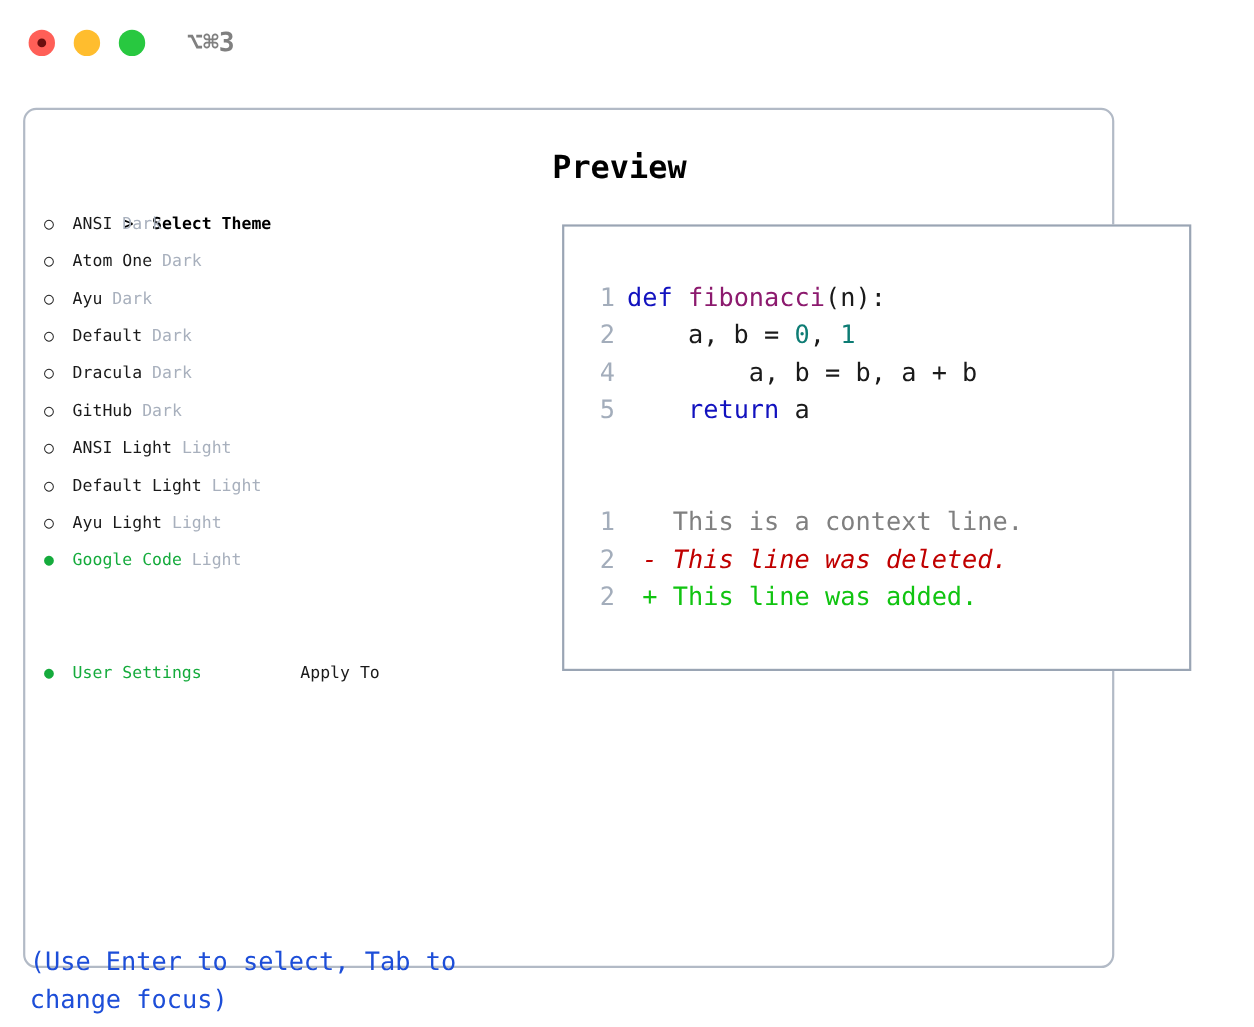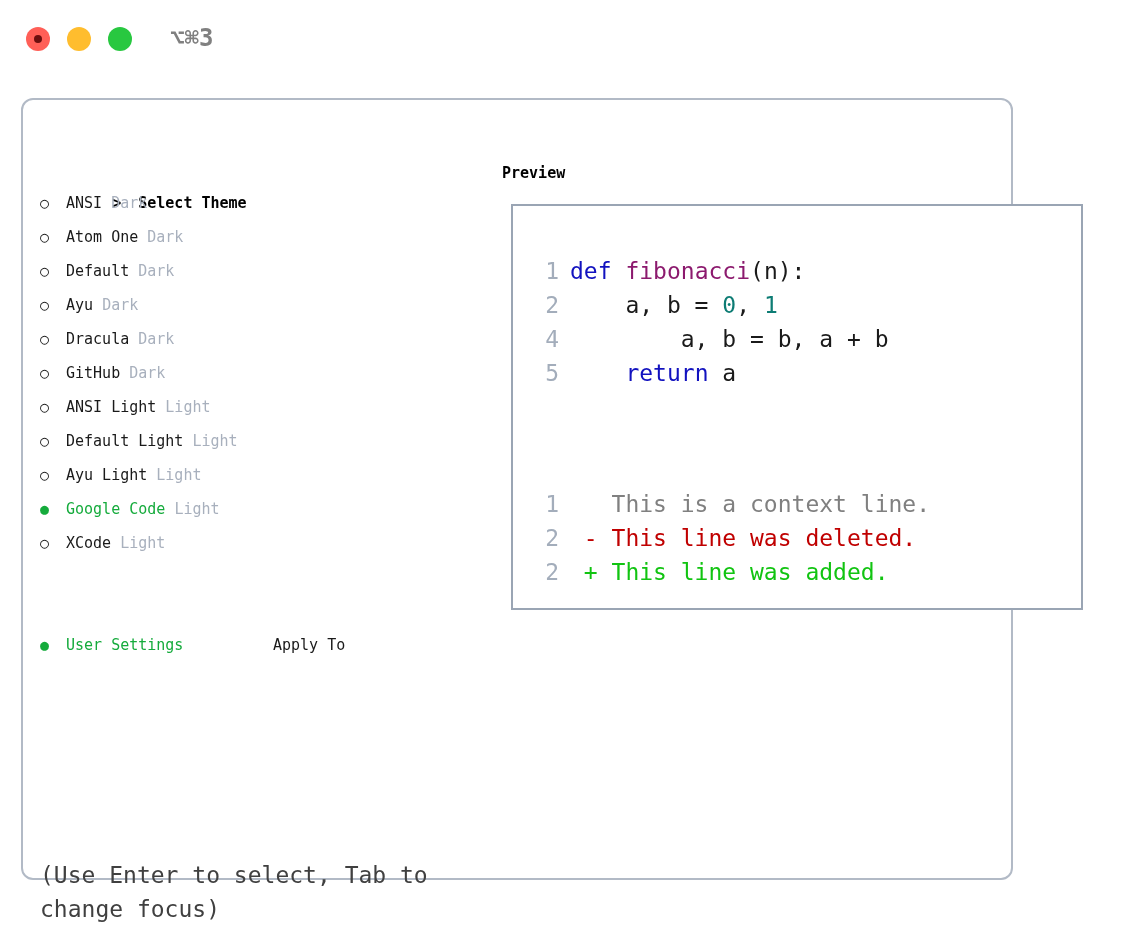--- a/index.html
+++ b/index.html
@@ -106,35 +106,35 @@
   }
   .row.selected .name,
   .row.selected .marker {
     color: #15ab3c;
   }
   .dot-filled { color: #15ab3c; }
   .dot-open   { color: #1a1a1a; }
 
   #hint {
     position: absolute;
-    left: 17px;
+    left: 4px;
     top: 758px;
     width: 410px;
     font-size: 23px;
     line-height: 34px;
-    color: #404040;
+    color: #1d4ed8;
     white-space: pre-wrap;
   }
 
   
   #preview-title {
     position: absolute;
     left: 479px;
-    top: 56px;
-    font-size: 15px;
+    top: 35px;
+    font-size: 29px;
     font-weight: bold;
     color: #000000;
     line-height: 34px;
     white-space: pre;
   }
   #preview-box {
     position: absolute;
     left: 488px;
     top: 104px;
     width: 572px;
@@ -154,37 +154,36 @@
     position: absolute;
     left: 0;
     top: 48px;
     width: 100%;
   }
   #diff-block {
     position: absolute;
     left: 0;
     top: 252px;
     width: 100%;
-    margin-top: 29px;
   }
   .lineno {
     display: inline-block;
     width: 46px;
     text-align: right;
     color: #a3adbb;
   }
   .codetext { padding-left: 11px; }
 
   .tok-kw   { color: #1212bf; }
   .tok-fn   { color: #8c1a6e; }
   .tok-num  { color: #0d7c74; }
   .tok-pl   { color: #1a1a1a; }
 
   .diff-ctx { color: #808080; }
-  .diff-del { color: #c00000; }
+  .diff-del { color: #c00000; font-style: italic; }
   .diff-add { color: #11c411; }
 </style>
 </head>
 <body>
 
 <div id="window">
 
   <div id="titlebar">
     <div class="dot" id="dot-close"></div>
     <div class="dot" id="dot-min"></div>
@@ -196,29 +195,28 @@
 
     <div id="left-col">
 
       <div class="row header-row">
         <span class="marker">&gt;</span><span class="name">Select Theme</span>
       </div>
 
       <div id="theme-items">
           <div class="row"><span class="marker dot-open">○</span><span class="name">ANSI</span><span> </span><span class="tag">Dark</span></div>
           <div class="row"><span class="marker dot-open">○</span><span class="name">Atom One</span><span> </span><span class="tag">Dark</span></div>
+          <div class="row"><span class="marker dot-open">○</span><span class="name">Ayu</span><span> </span><span class="tag">Dark</span></div>
           <div class="row"><span class="marker dot-open">○</span><span class="name">Default</span><span> </span><span class="tag">Dark</span></div>
-          <div class="row"><span class="marker dot-open">○</span><span class="name">Ayu</span><span> </span><span class="tag">Dark</span></div>
           <div class="row"><span class="marker dot-open">○</span><span class="name">Dracula</span><span> </span><span class="tag">Dark</span></div>
           <div class="row"><span class="marker dot-open">○</span><span class="name">GitHub</span><span> </span><span class="tag">Dark</span></div>
           <div class="row"><span class="marker dot-open">○</span><span class="name">ANSI Light</span><span> </span><span class="tag">Light</span></div>
           <div class="row"><span class="marker dot-open">○</span><span class="name">Default Light</span><span> </span><span class="tag">Light</span></div>
           <div class="row"><span class="marker dot-open">○</span><span class="name">Ayu Light</span><span> </span><span class="tag">Light</span></div>
           <div class="row selected"><span class="marker dot-filled">●</span><span class="name">Google Code</span><span> </span><span class="tag">Light</span></div>
-          <div class="row"><span class="marker dot-open">○</span><span class="name">XCode</span><span> </span><span class="tag">Light</span></div>
         </div>
 
       <div class="row" style="height:34px">&nbsp;</div>
 
       <div class="row header-plain">
         <span class="marker"> </span><span class="name">Apply To</span>
       </div>
 
       <div id="apply-items">
           <div class="row selected"><span class="marker dot-filled">●</span><span class="name">User Settings</span></div>

